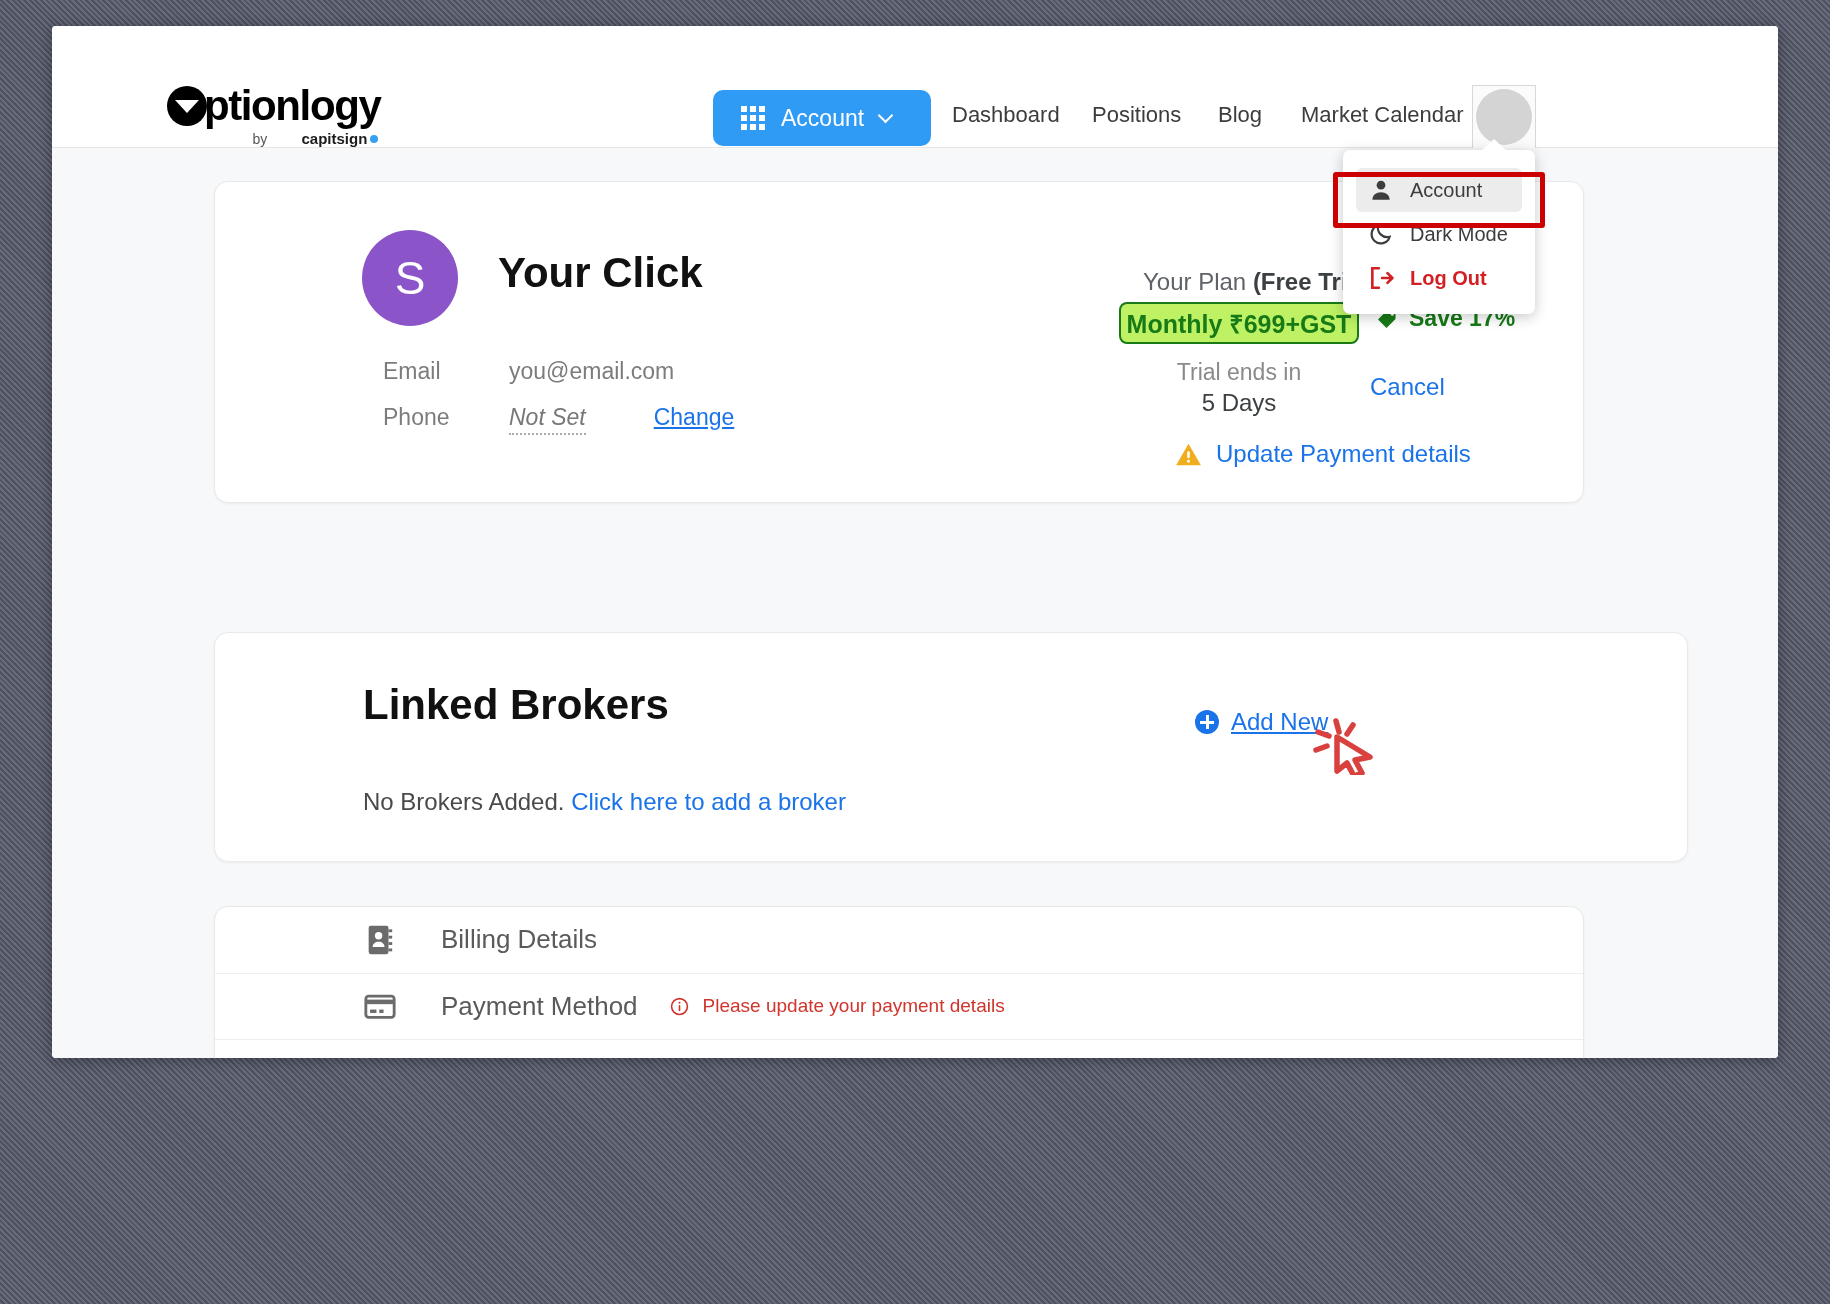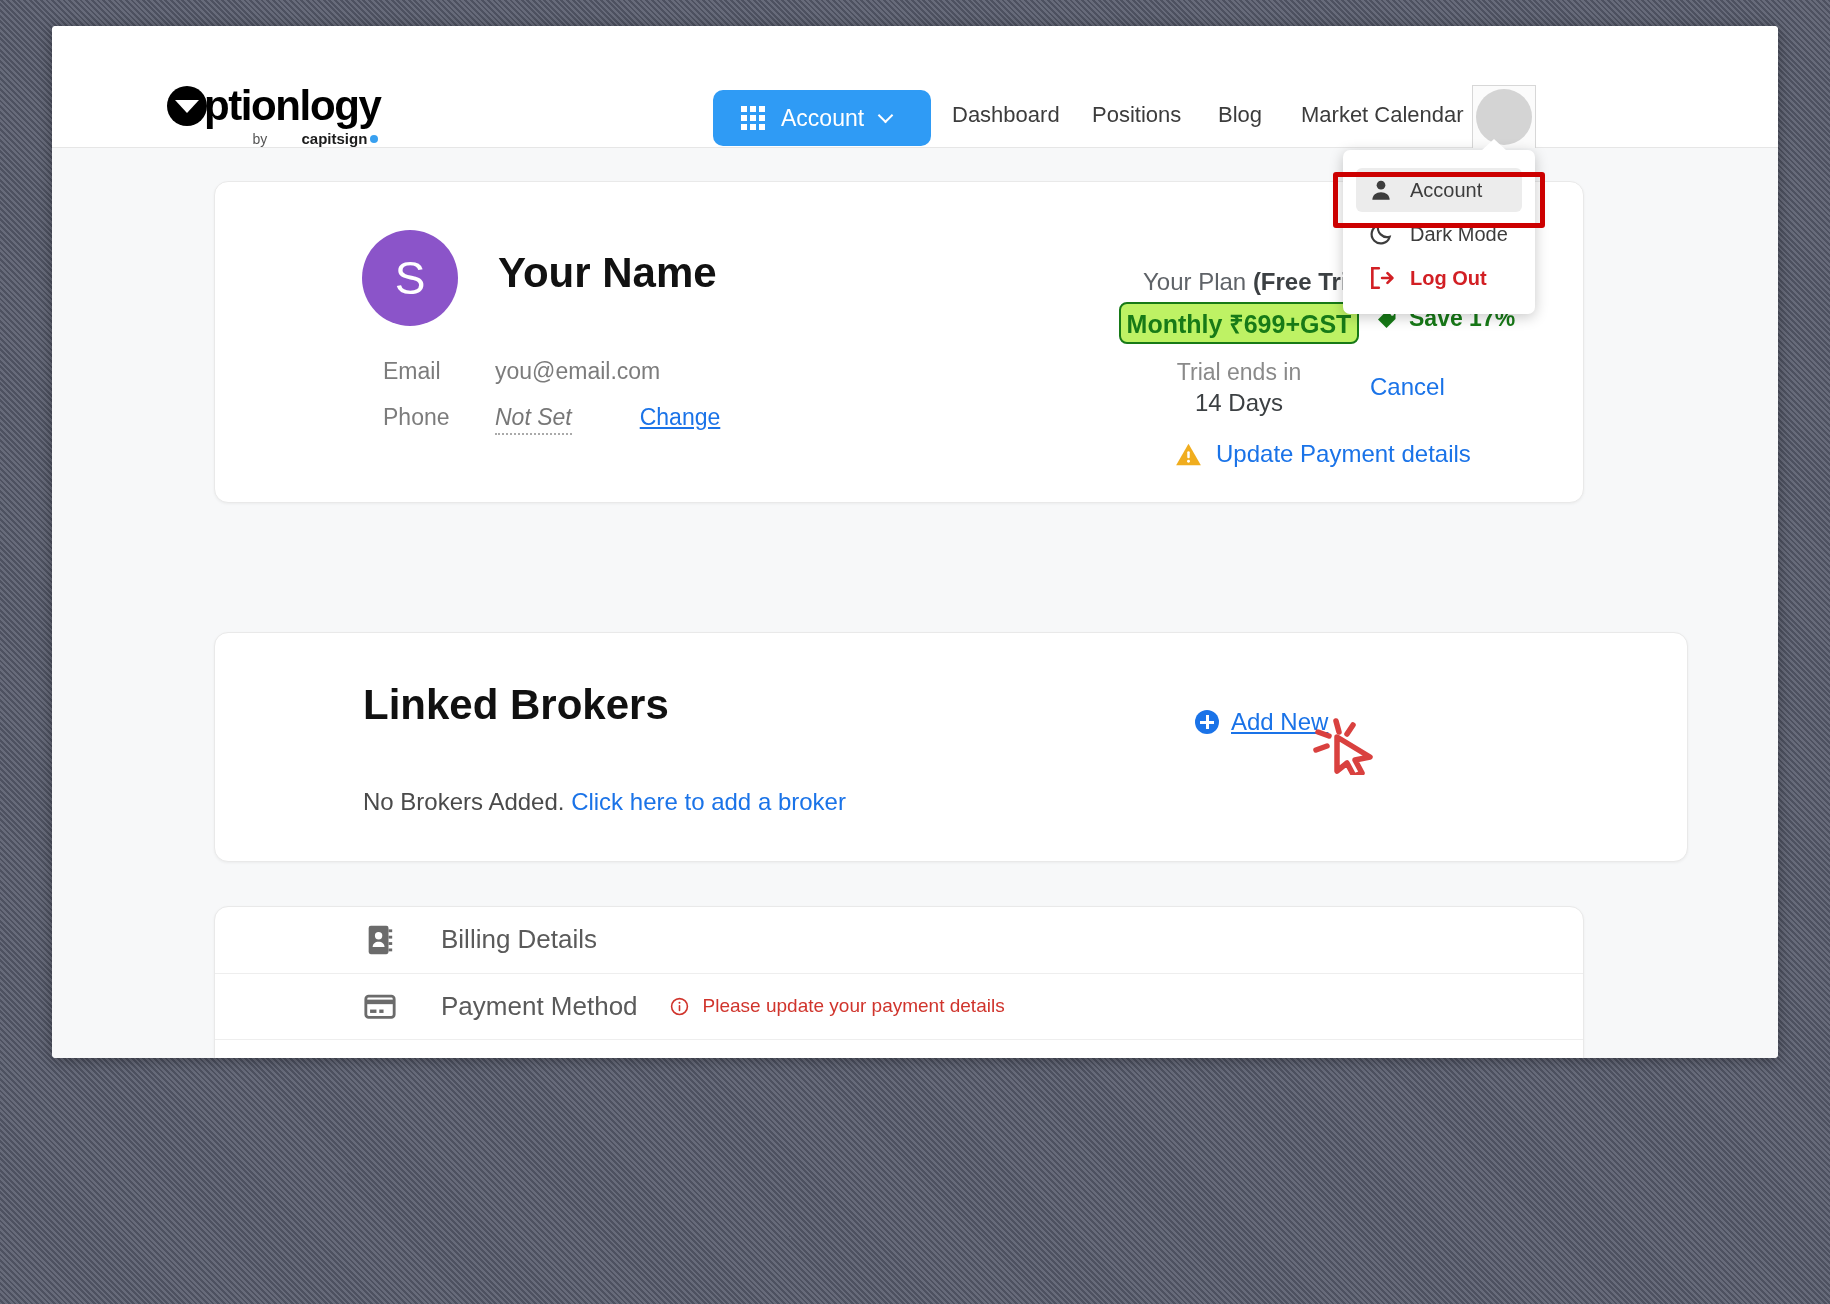--- a/index.html
+++ b/index.html
@@ -158,21 +158,21 @@
     font-size: 46px; font-weight: 400;
   }
   #profile-name {
     position: absolute; left: 283px; top: 67px;
     font-size: 42px; font-weight: 700; color: #111;
   }
   .kv-row { position: absolute; display: flex; align-items: baseline; gap: 20px; }
   #row-email { left: 168px; top: 176px; }
   #row-phone { left: 168px; top: 222px; }
   .kv-label { width: 92px; font-size: 23px; color: #7c7c7c; }
-  .kv-value { font-size: 23px; color: #7c7c7c; }
+  .kv-value { font-size: 23px; color: #7c7c7c; margin-left: 14px; }
   .kv-value.notset {
     font-style: italic; color: #777;
     border-bottom: 2px dotted #aaa; padding-bottom: 2px;
   }
   .link { color: #1a73e8; cursor: pointer; }
   .link.ul { text-decoration: underline; }
   #change-link { margin-left: 48px; font-size: 23px; }
 
   
   #plan-title {
@@ -324,39 +324,39 @@
         </svg>
         <span>Log Out</span>
       </div>
     </div>
     <div id="dd-highlight"></div>
 
     <div id="page">
 
       <div class="card" id="profile-card">
         <div id="profile-avatar">S</div>
-        <div id="profile-name">Your Name</div>
+        <div id="profile-name">Your Click</div>
 
         <div class="kv-row" id="row-email">
           <span class="kv-label">Email</span>
           <span class="kv-value">you@email.com</span>
         </div>
 
         <div class="kv-row" id="row-phone">
           <span class="kv-label">Phone</span>
           <span class="kv-value notset">Not Set</span>
           <span class="link ul" id="change-link">Change</span>
         </div>
 
         <div id="plan-title">
           <span>Your Plan </span><b>(Free Trial)</b>
         </div>
         <div id="plan-badge">Monthly ₹699+GST</div>
         <div id="trial-label">Trial ends in</div>
-        <div id="trial-days">14 Days</div>
+        <div id="trial-days">5 Days</div>
 
         <div id="switch-plan">Switch Plan</div>
 
         <div id="save-row">
           <svg width="24" height="24" viewBox="0 0 24 24">
             <path d="M2 12.5L11 3.5h8.5V12l-9 9z" fill="#177a17"></path>
             <circle cx="16.3" cy="7.2" r="1.5" fill="#fff"></circle>
           </svg>
           <span>Save 17%</span>
         </div>

